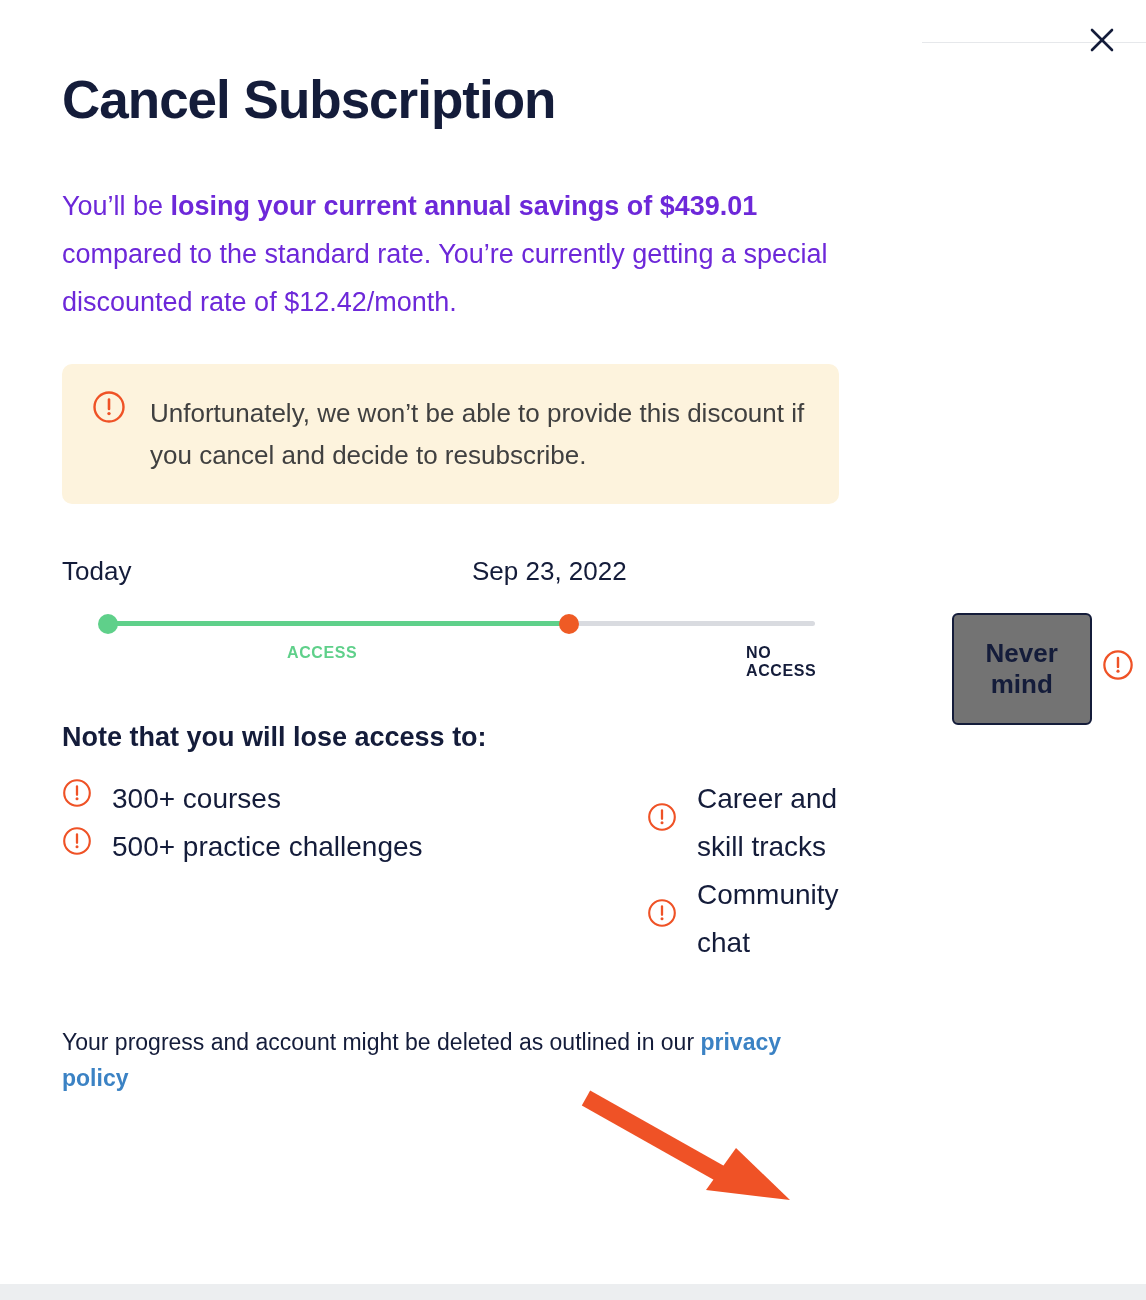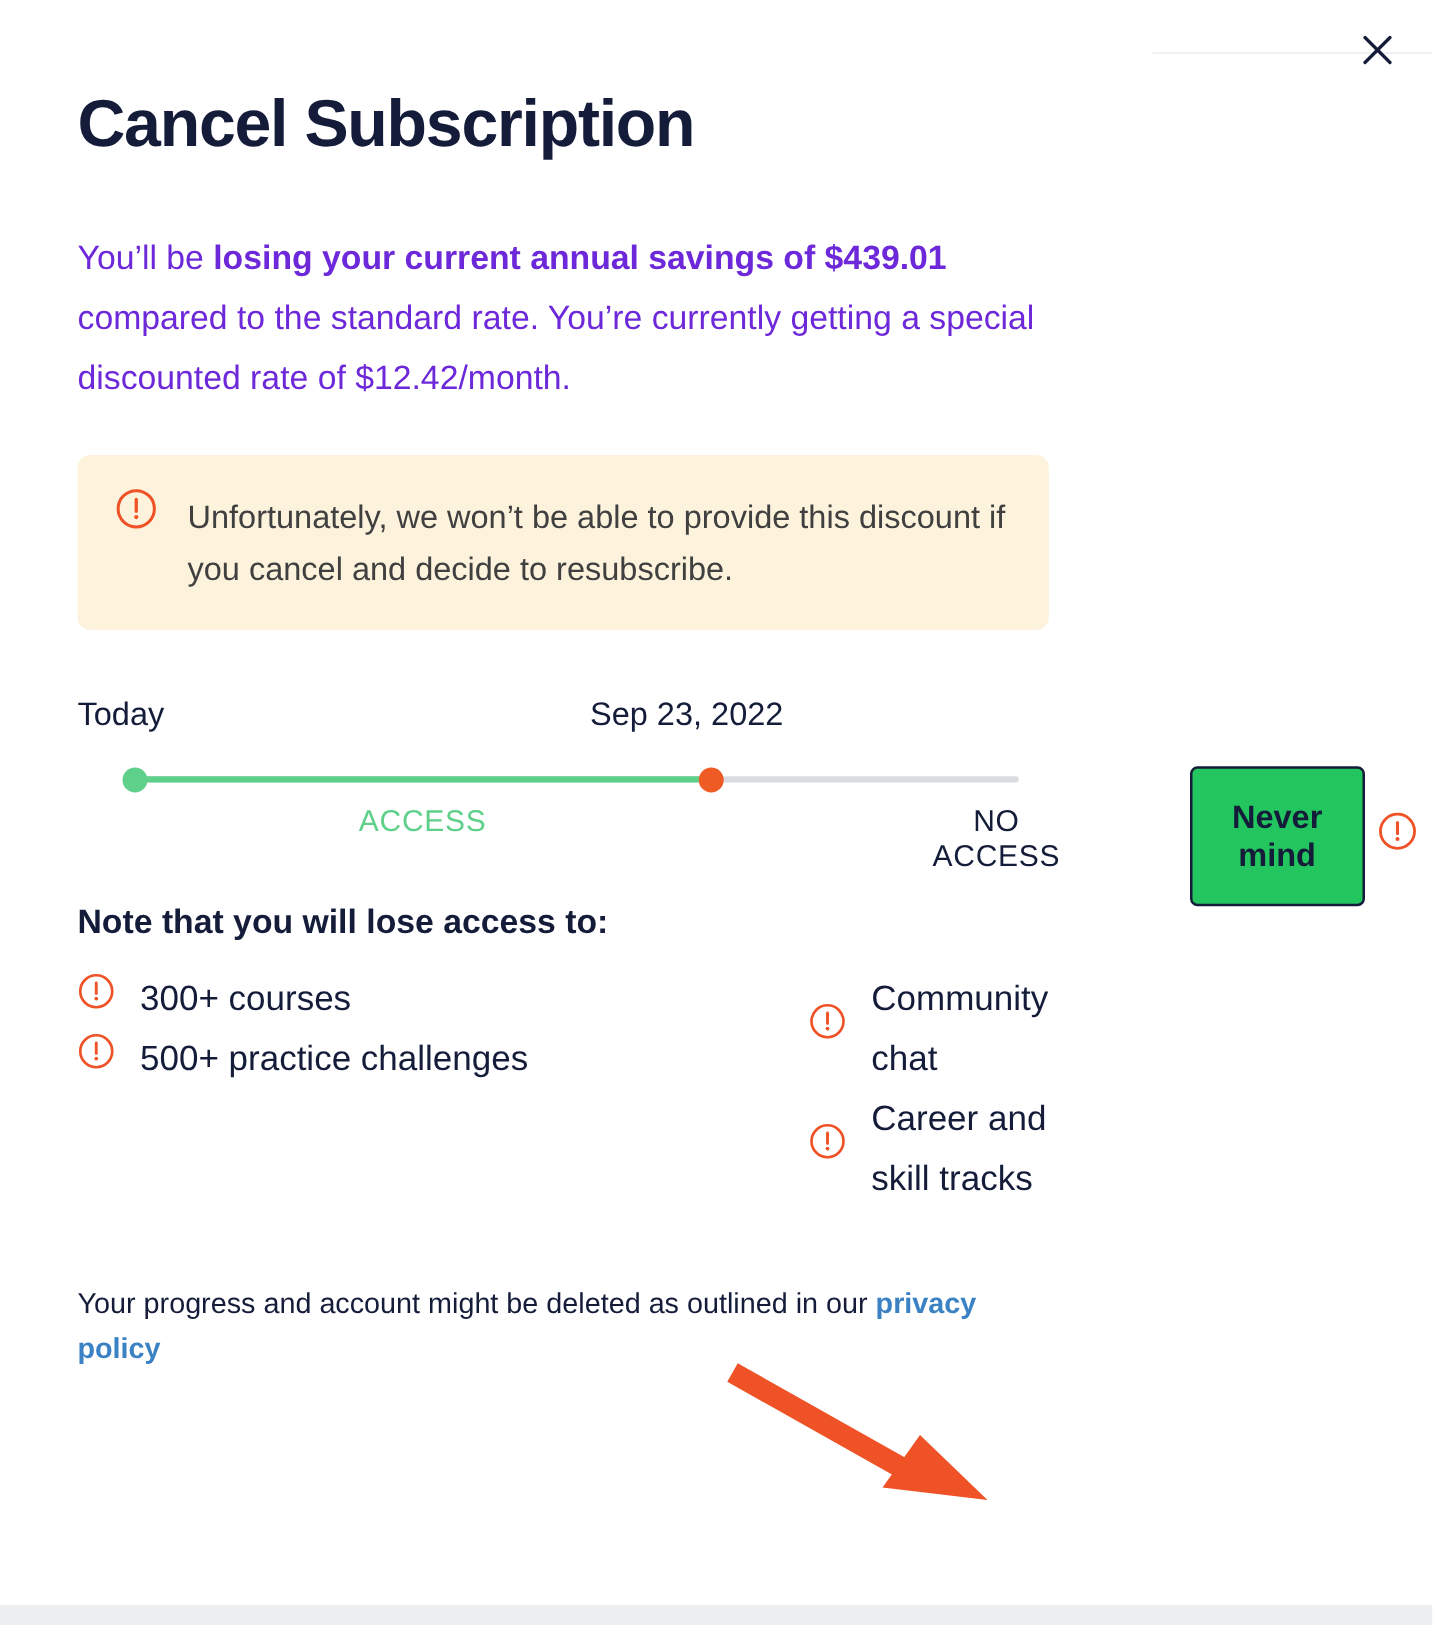--- a/index.html
+++ b/index.html
@@ -131,24 +131,23 @@
     width: 20px;
     height: 20px;
     border-radius: 50%;
   }
   .dot-start { left: 36px; background: #5fd08a; }
   .dot-end   { left: 497px; background: #ef5b25; }
 
   .track-captions {
     position: relative;
     height: 32px;
-    font-size: 24px;
-    font-weight: 400;
+    font-size: 16px;
+    font-weight: 700;
     letter-spacing: 0.6px;
-    text-align: center;
   }
   .cap-access   { position: absolute; left: 225px; color: #5fd08a; }
   .cap-noaccess { position: absolute; left: 684px; color: #141c3a; }
 
   .lose-title {
     font-size: 27px;
     font-weight: 700;
     margin: 0 0 22px 0;
     color: #141c3a;
   }
@@ -190,21 +189,21 @@
     display: flex;
     align-items: center;
     justify-content: space-between;
     background: #fff;
   }
   .never-mind {
     font-family: "Liberation Sans", sans-serif;
     font-size: 26px;
     font-weight: 700;
     color: #141c3a;
-    background: #22c55e;
+    background: #737373;
     border: 2px solid #141c3a;
     border-radius: 6px;
     padding: 23px 32px;
     cursor: pointer;
   }
   .cancel-sub {
     display: flex;
     align-items: center;
     gap: 20px;
     background: transparent;
@@ -310,31 +309,31 @@
       </div>
       <div class="lose-col">
         <div class="lose-item">
           <span>
             <svg width="30" height="30" viewBox="0 0 34 34" aria-hidden="true">
               <circle cx="17" cy="17" r="14.5" fill="none" stroke="#ef5226" stroke-width="2.4"></circle>
               <line x1="17" y1="9.5" x2="17" y2="19" stroke="#ef5226" stroke-width="2.6" stroke-linecap="round"></line>
               <circle cx="17" cy="23.6" r="1.7" fill="#ef5226"></circle>
             </svg>
           </span>
-          <span>Community chat</span>
+          <span>Career and skill tracks</span>
         </div>
         <div class="lose-item">
           <span>
             <svg width="30" height="30" viewBox="0 0 34 34" aria-hidden="true">
               <circle cx="17" cy="17" r="14.5" fill="none" stroke="#ef5226" stroke-width="2.4"></circle>
               <line x1="17" y1="9.5" x2="17" y2="19" stroke="#ef5226" stroke-width="2.6" stroke-linecap="round"></line>
               <circle cx="17" cy="23.6" r="1.7" fill="#ef5226"></circle>
             </svg>
           </span>
-          <span>Career and skill tracks</span>
+          <span>Community chat</span>
         </div>
       </div>
     </div>
 
     <p class="privacy-line"><span>Your progress and account might be deleted as outlined in our </span><a class="privacy-link" href="#">privacy policy</a></p>
 
   </div>
 
   <div class="footer">
     <button class="never-mind">Never mind</button>

